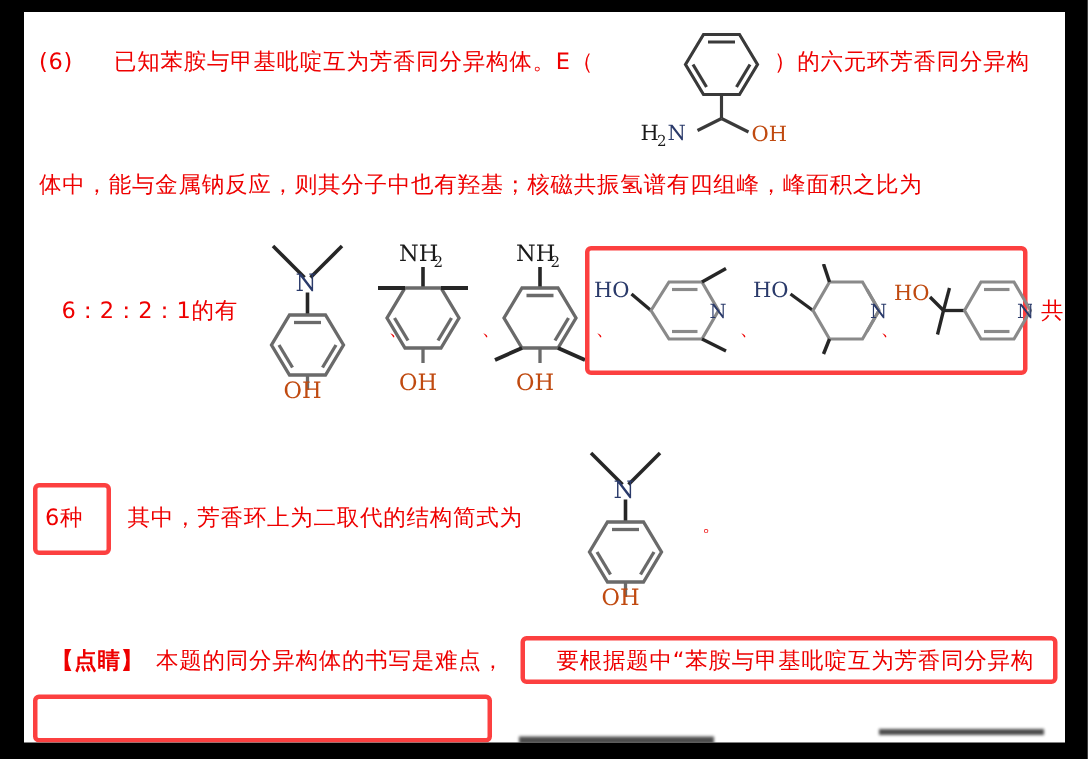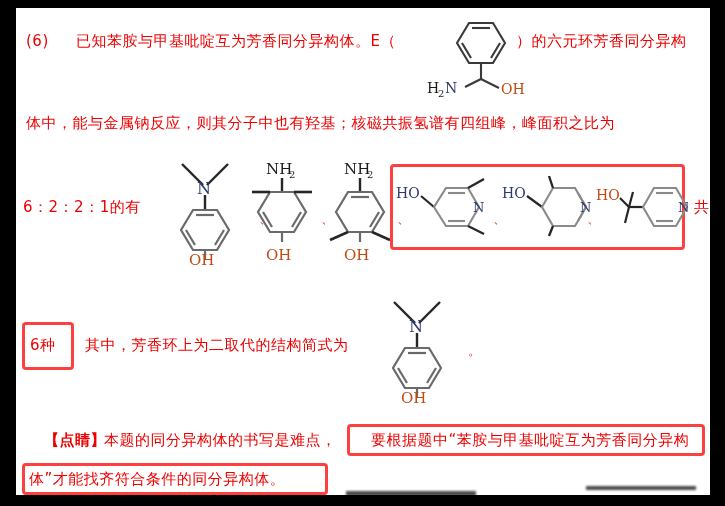--- a/index.html
+++ b/index.html
@@ -81,21 +81,21 @@
       <text x="76" y="77" font-family="'DejaVu Serif','Liberation Serif',serif" font-size="14" fill="#c04a10">OH</text>
     </svg>
   </div>
 
   <span class="abs rtext" style="left:10px; top:108px;">体中，能与金属钠反应，则其分子中也有羟基；核磁共振氢谱有四组峰，峰面积之比为</span>
 
   <span class="abs rtext" style="left:500px; top:26px;">
     <span>）</span><span>的六元环芳香同分异构</span>
   </span>
 
-  <span class="abs rtext" style="left:7px; top:192px;">6：2：2：1的有</span>
+  <span class="abs rtext" style="left:25px; top:192px;">6：2：2：1的有</span>
 
   <div class="struct" style="left:146px; top:140px;">
     <svg width="86" height="118" viewBox="0 0 86 118">
       <g stroke="#262626" stroke-width="2.4" fill="none">
         <line x1="41" y1="37" x2="20" y2="16"></line>
         <line x1="45" y1="37" x2="66" y2="16"></line>
         <line x1="43" y1="47" x2="43" y2="62"></line>
       </g>
       <text x="35" y="46" font-family="'DejaVu Serif','Liberation Serif',serif" font-size="16" fill="#2a3a6a">N</text>
       <g stroke="#6a6a6a" stroke-width="2.2" fill="none">
@@ -240,25 +240,24 @@
         <line x1="62" y1="82" x2="53" y2="97"></line>
         <line x1="33" y1="97" x2="24" y2="82"></line>
         <line x1="43" y1="102" x2="43" y2="112"></line>
       </g>
       <text x="27" y="117" font-family="'DejaVu Serif','Liberation Serif',serif" font-size="15" fill="#c04a10">OH</text>
     </svg>
   </div>
 
   <span class="abs rtext" style="left:452px; top:336px; font-size:13px;">。</span>
 
-  <span class="abs rtext" style="left:28px; top:425px; font-weight:bold;">【点睛】</span>
+  <span class="abs rtext" style="left:18px; top:425px; font-weight:bold;">【点睛】</span>
   <span class="abs rtext" style="left:88px; top:425px;">本题的同分异构体的书写是难点，</span>
 
   <div class="redbox" style="left:331px; top:416px; width:358px; height:32px;"></div>
   <span class="abs rtext wavy" style="left:337px; top:425px;margin-left:18px;">要根据题中“苯胺与甲基吡啶互为芳香同分异构</span>
 
   <div class="redbox" style="left:6px; top:455px; width:306px; height:32px;"></div>
-  <span class="abs rtext" style="left:13px; top:464px;">体”才能找齐符合条件的同分异构体。</span>
 
   <div class="smudge" style="left:330px; top:483px; width:130px; height:5px;"></div>
   <div class="smudge" style="left:570px; top:478px; width:110px; height:4px;"></div>
 
 </div>
 
 </body></html>

